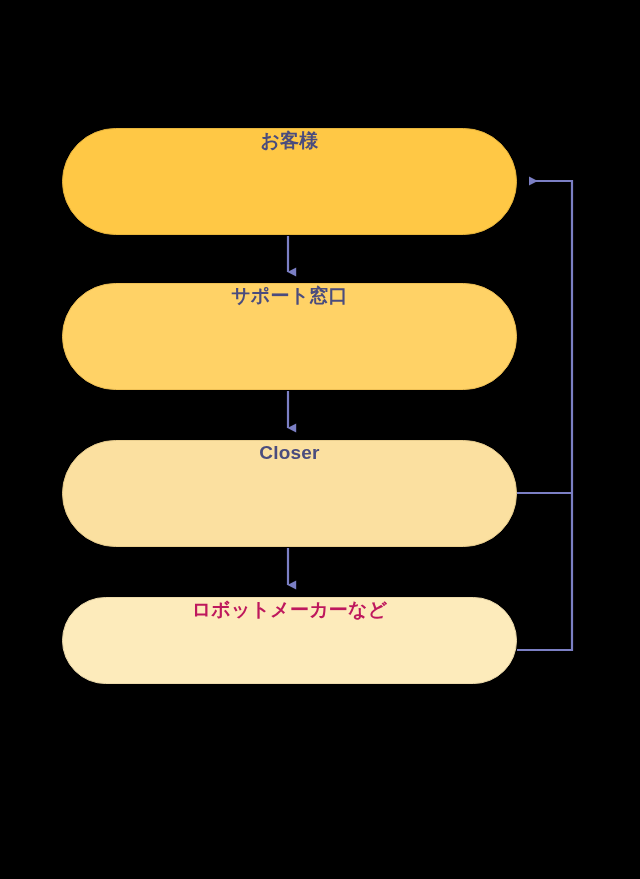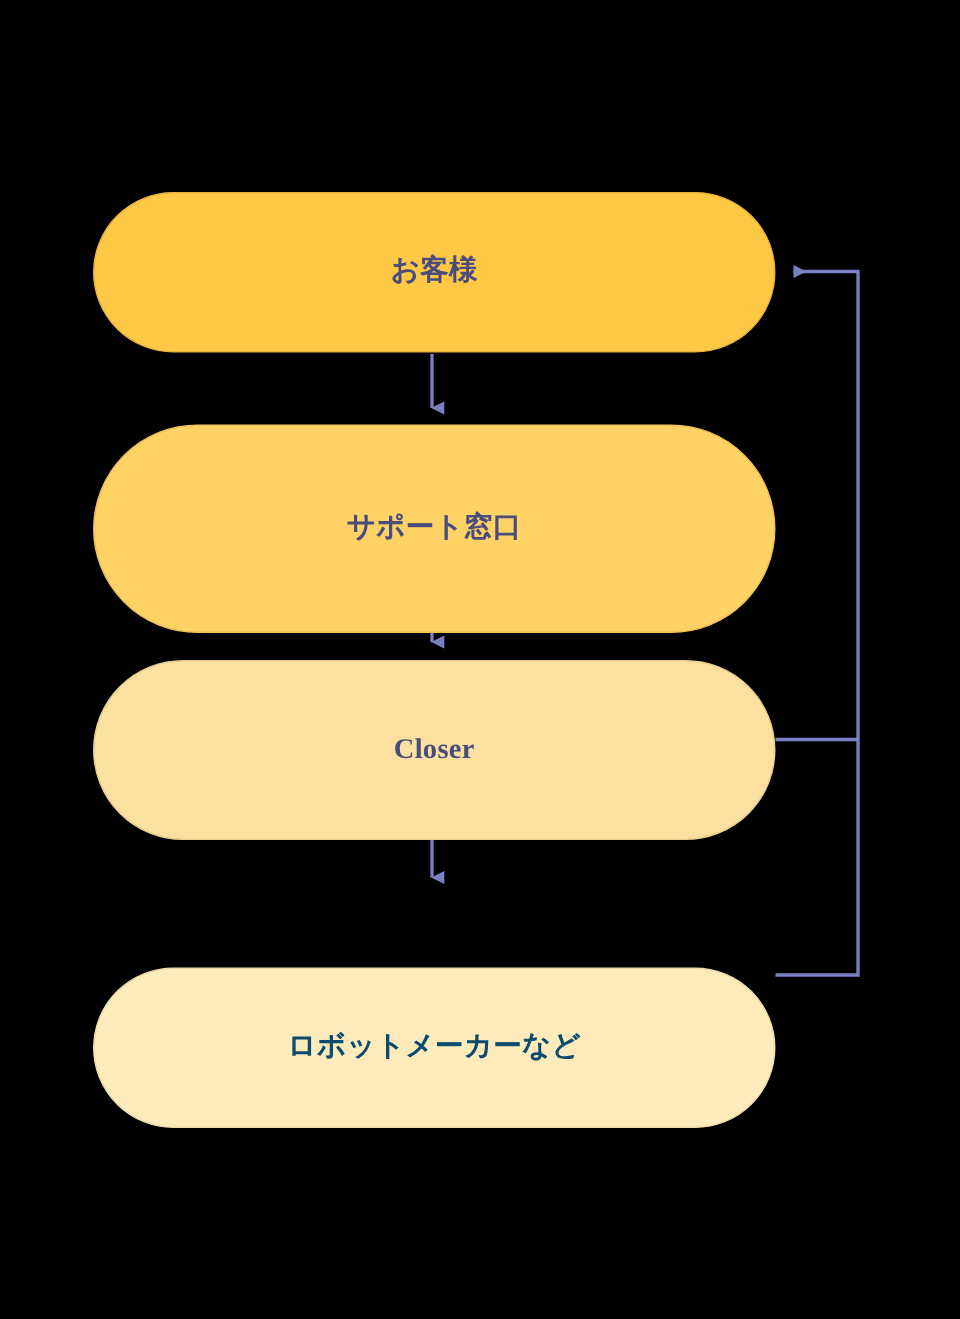--- a/index.html
+++ b/index.html
@@ -22,29 +22,27 @@
     position: absolute;
     left: 0;
     top: 0;
     width: 640px;
     height: 879px;
     pointer-events: none;
   }
   .node {
     position: absolute;
     display: flex;
-    align-items: center;
     justify-content: center;
     box-sizing: border-box;
     border-radius: 999px;
     text-align: center;
     line-height: 1.28;
     font-weight: bold;
     letter-spacing: 0.2px;
-    font-family: Liberation Serif, serif;
     -webkit-font-smoothing: antialiased;
   }
   .node-label {
     display: block;
     padding: 0 18px;
   }
   .node-line {
     display: block;
   }
 </style>
@@ -75,37 +73,37 @@
   </svg>
 
   <div class="node" style="left:62px; top:128px; width:455px; height:107px;
               background:#FFC845; color:#4A4C7E; font-size:19px;
               border:1px solid #E8B53C;">
     <span class="node-label">
       <span class="node-line">お客様</span>
     </span>
   </div>
 
-  <div class="node" style="left:62px; top:283px; width:455px; height:139px;
+  <div class="node" style="left:62px; top:283px; width:455px; height:107px;
               background:#FFD266; color:#4A4C7E; font-size:19px;
               border:1px solid #EFC055;">
     <span class="node-label">
       <span class="node-line">サポート窓口</span>
     </span>
   </div>
 
-  <div class="node" style="left:62px; top:440px; width:455px; height:120px;
+  <div class="node" style="left:62px; top:440px; width:455px; height:107px;
               background:#FBE0A0; color:#4A4C7E; font-size:19px;
               border:1px solid #E9CE8E;">
     <span class="node-label">
       <span class="node-line">Closer</span>
     </span>
   </div>
 
-  <div class="node" style="left:62px; top:597px; width:455px; height:107px;
-              background:#FDEBBB; color:#0c4a6e; font-size:19px;
-              border:1px solid #ECDAAB;margin-top:48px;">
+  <div class="node" style="left:62px; top:597px; width:455px; height:87px;
+              background:#FDEBBB; color:#be185d; font-size:19px;
+              border:1px solid #ECDAAB;">
     <span class="node-label">
       <span class="node-line">ロボットメーカーなど</span>
     </span>
   </div>
 
 </div>
 
 </body></html>

